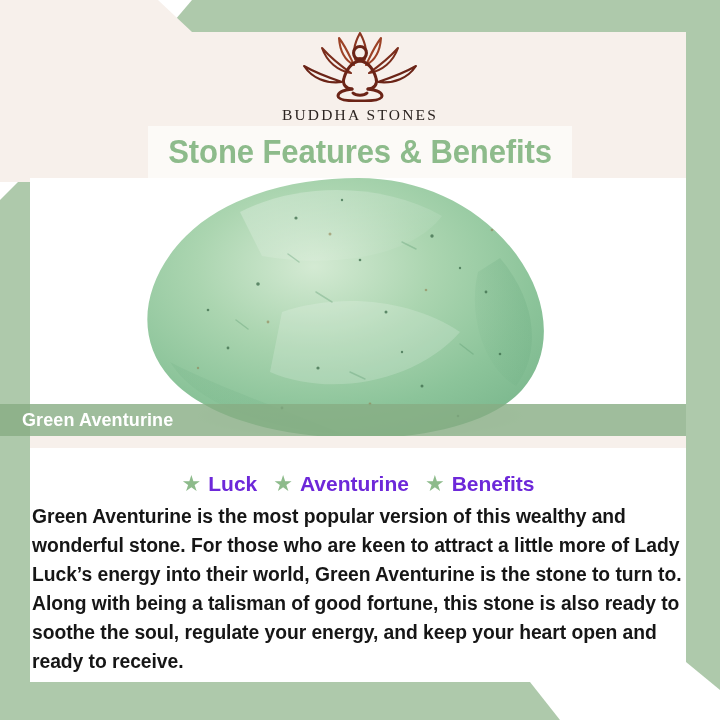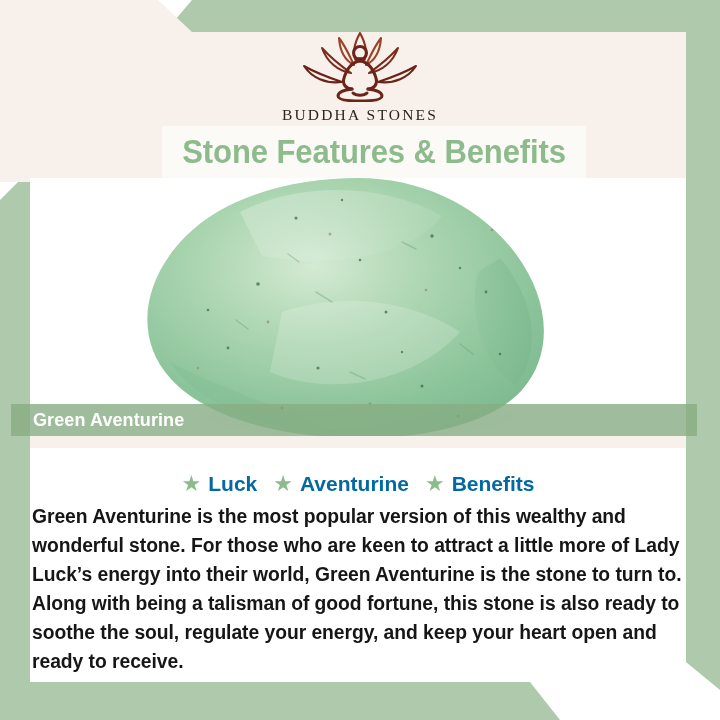--- a/index.html
+++ b/index.html
@@ -47,41 +47,41 @@
   }
   .logo-mark { width:132px; height:74px; display:block; }
   .logo-text {
     margin-top:4px;
     font-family:"Liberation Serif", serif;
     font-size:15.5px; letter-spacing:2.2px; color:#2b2320; font-weight:400;
   }
 
   
   .title-banner {
-    position:absolute; left:162px; top:126px; width:424px; height:52px;
+    position:absolute; left:148px; top:126px; width:424px; height:52px;
     background:#fcfaf7;
     display:flex; align-items:center; justify-content:center;
   }
   .title-text {
     font-family:"Liberation Sans Narrow","Liberation Sans", sans-serif;
     font-weight:bold; font-size:33px; color:#8dbb8b;
     letter-spacing:-0.1px; white-space:nowrap;
     transform:scaleX(0.94); transform-origin:center;
   }
 
   
   .photo-area {
     position:absolute; left:30px; top:178px; width:656px; height:264px;
     background:#ffffff; overflow:hidden;
   }
   .stone-svg { position:absolute; left:0; top:-6px; width:656px; height:270px; }
 
   
   .name-band {
-    position:absolute; left:11px; top:404px; width:686px; height:32px;
+    position:absolute; left:0; top:404px; width:686px; height:32px;
     background:rgba(135,173,131,0.80);
     display:flex; align-items:center;
   }
   .name-band-text {
     margin-left:22px; color:#ffffff; font-weight:bold; font-size:18px;
     font-family:"Liberation Sans", sans-serif; letter-spacing:0.1px;
   }
 
   
   .cream-sliver {
@@ -92,21 +92,21 @@
   
   .benefits {
     position:absolute; left:30px; top:468px; width:656px; height:32px;
     display:flex; align-items:center; justify-content:center; gap:0px;
   }
   .benefit { display:flex; align-items:center; white-space:nowrap; }
   .benefit + .benefit { margin-left:16px; }
   .star { color:#8dbb8b; font-size:22px; line-height:1; margin-right:7px; }
   .benefit-label {
     font-family:"Liberation Sans Narrow","Liberation Sans", sans-serif;
-    font-weight:bold; font-size:21px; color:#0369a1; letter-spacing:0px;
+    font-weight:bold; font-size:21px; color:#6d28d9; letter-spacing:0px;
   }
 
   
   .body-copy {
     position:absolute; left:32px; top:502px; width:660px;
     font-family:"Liberation Sans Narrow","Liberation Sans", sans-serif;
     font-size:19.6px; line-height:29px; color:#161616; font-weight:600;
     text-align:left; letter-spacing:-0.05px;
     transform:scaleX(0.985); transform-origin:left top;
   }

